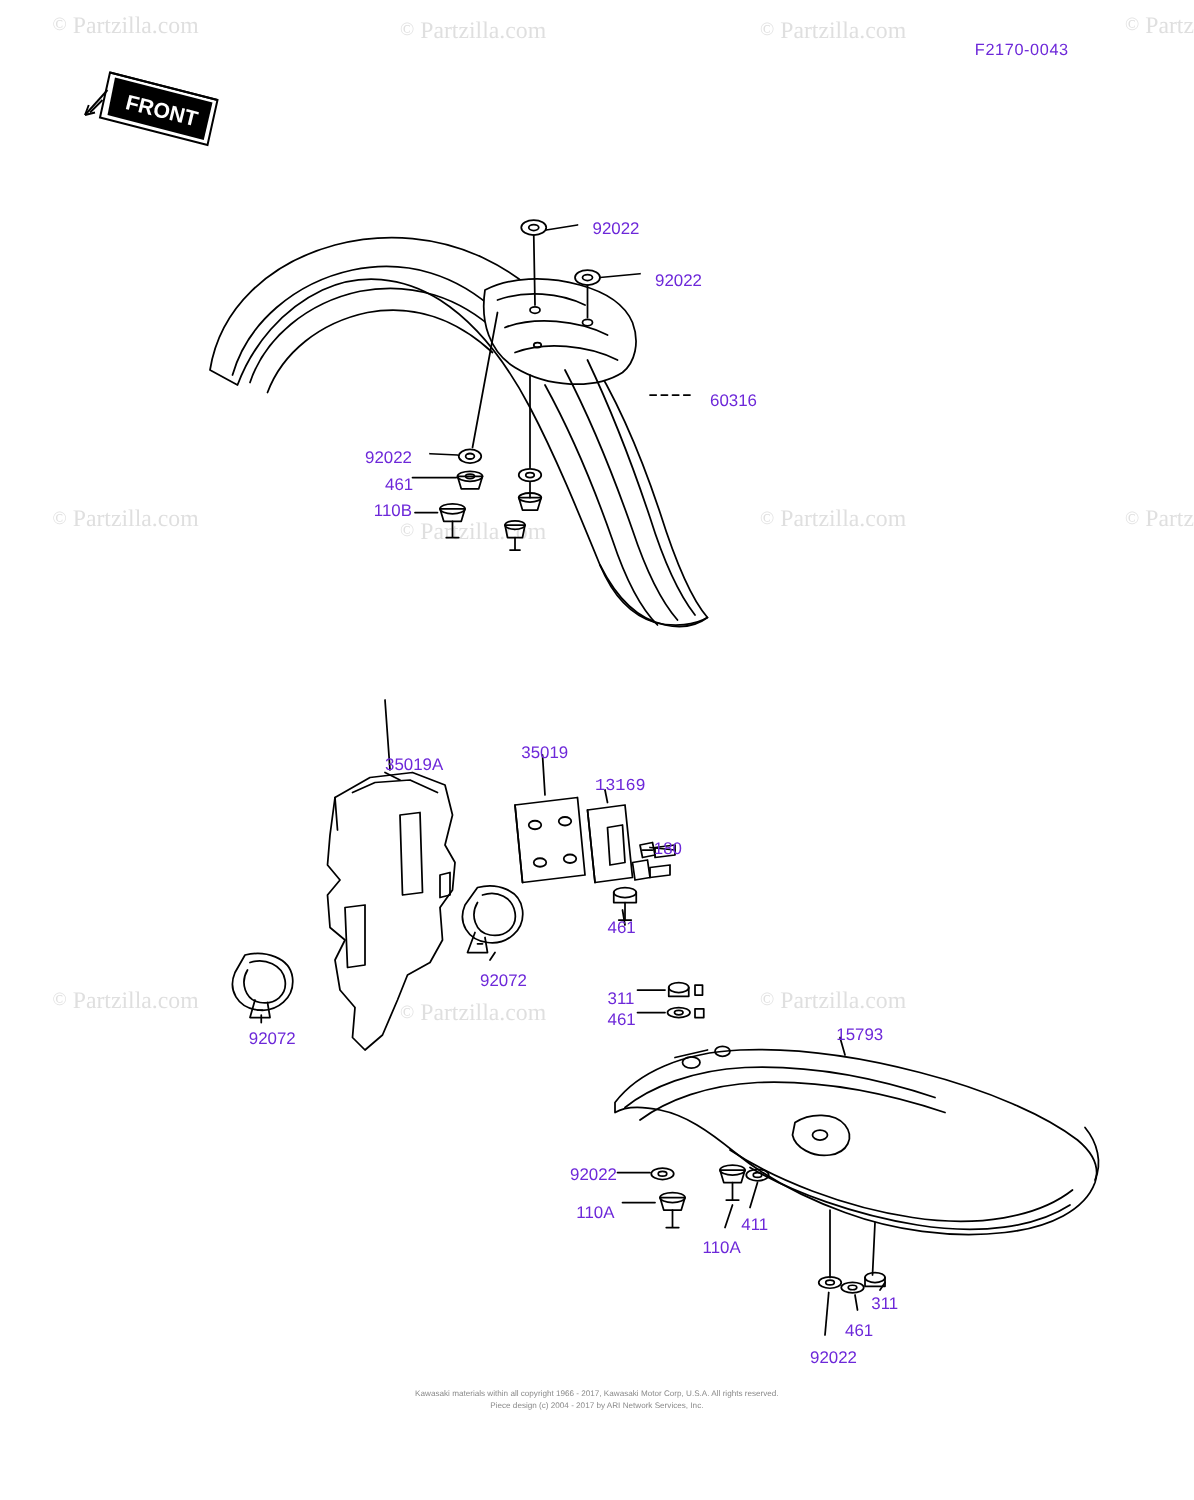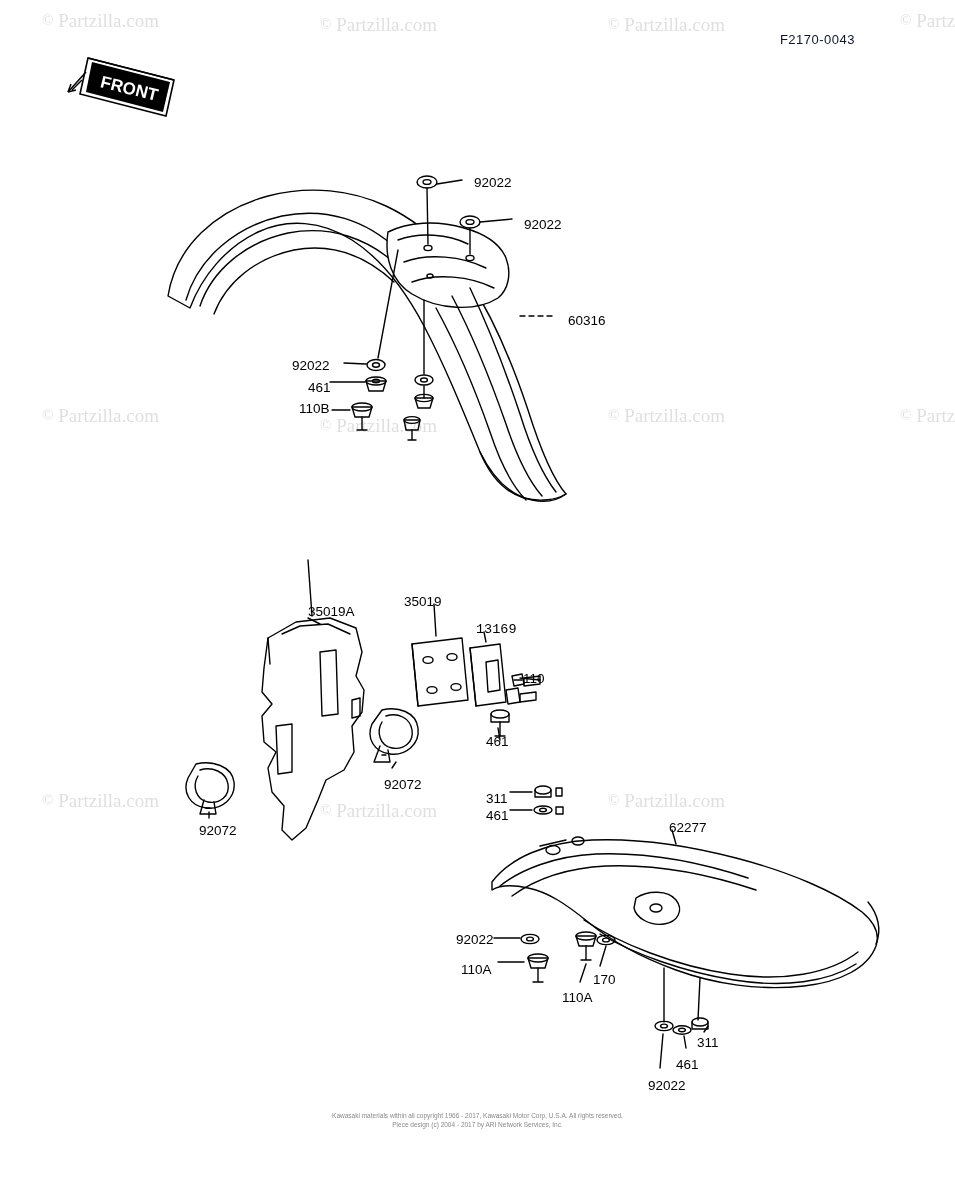--- a/index.html
+++ b/index.html
@@ -20,27 +20,27 @@
     left: 0; top: 0;
     width: 955px;
     height: 1148px;
   }
   .diagram-code {
     position: absolute;
     right: 100px;
     top: 32px;
     font-size: 13px;
     letter-spacing: 0.5px;
-    color: #0f172a;
+    color: #6d28d9;
     font-family: "Liberation Sans", sans-serif;
   }
   .callout {
     position: absolute;
     font-size: 13.5px;
-    color: #000000;
+    color: #6d28d9;
     white-space: nowrap;
     font-family: "Liberation Sans", sans-serif;
   }
   .footer {
     position: absolute;
     left: 0;
     right: 0;
     bottom: 18px;
     text-align: center;
     font-size: 6.5px;
@@ -342,32 +342,32 @@
   </svg>
 
   <div class="callout" style="left:474px; top:175px;">92022</div>
   <div class="callout" style="left:524px; top:217px;">92022</div>
   <div class="callout" style="left:568px; top:313px;">60316</div>
   <div class="callout" style="left:292px; top:358px;">92022</div>
   <div class="callout" style="left:308px; top:380px;">461</div>
   <div class="callout" style="left:299px; top:401px;text-align:right;">110B</div>
 
   <div class="callout" style="left:308px; top:604px;">35019A</div>
-  <div class="callout" style="left:404px; top:594px;">35019</div>
+  <div class="callout" style="left:417px; top:594px;">35019</div>
   <div class="callout" style="left:476px; top:622px;font-family:Liberation Mono, monospace;">13169</div>
-  <div class="callout" style="left:523px; top:671px;">110</div>
+  <div class="callout" style="left:523px; top:671px;">180</div>
   <div class="callout" style="left:486px; top:734px;">461</div>
   <div class="callout" style="left:384px; top:777px;">92072</div>
   <div class="callout" style="left:199px; top:823px;">92072</div>
   <div class="callout" style="left:486px; top:791px;">311</div>
   <div class="callout" style="left:486px; top:808px;">461</div>
-  <div class="callout" style="left:669px; top:820px;">62277</div>
+  <div class="callout" style="left:669px; top:820px;">15793</div>
   <div class="callout" style="left:456px; top:932px;">92022</div>
   <div class="callout" style="left:461px; top:962px;">110A</div>
-  <div class="callout" style="left:593px; top:972px;">170</div>
+  <div class="callout" style="left:593px; top:972px;">411</div>
   <div class="callout" style="left:562px; top:990px;">110A</div>
   <div class="callout" style="left:697px; top:1035px;">311</div>
   <div class="callout" style="left:676px; top:1057px;">461</div>
   <div class="callout" style="left:648px; top:1078px;">92022</div>
 
   <div class="footer">
     <div>Kawasaki materials within all copyright 1966 - 2017, Kawasaki Motor Corp, U.S.A.  All rights reserved.</div>
     <div>Piece design (c) 2004 - 2017 by ARI Network Services, Inc.</div>
   </div>
 

